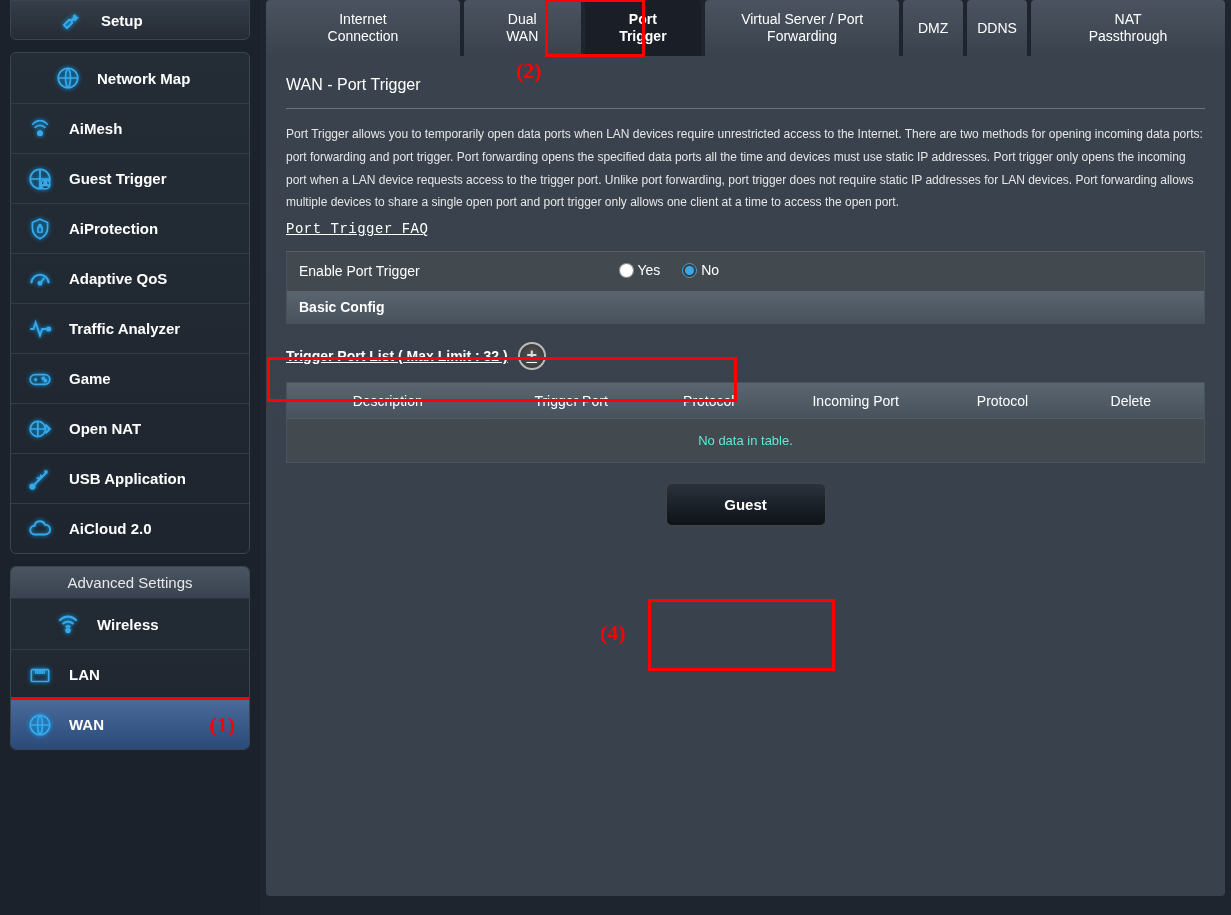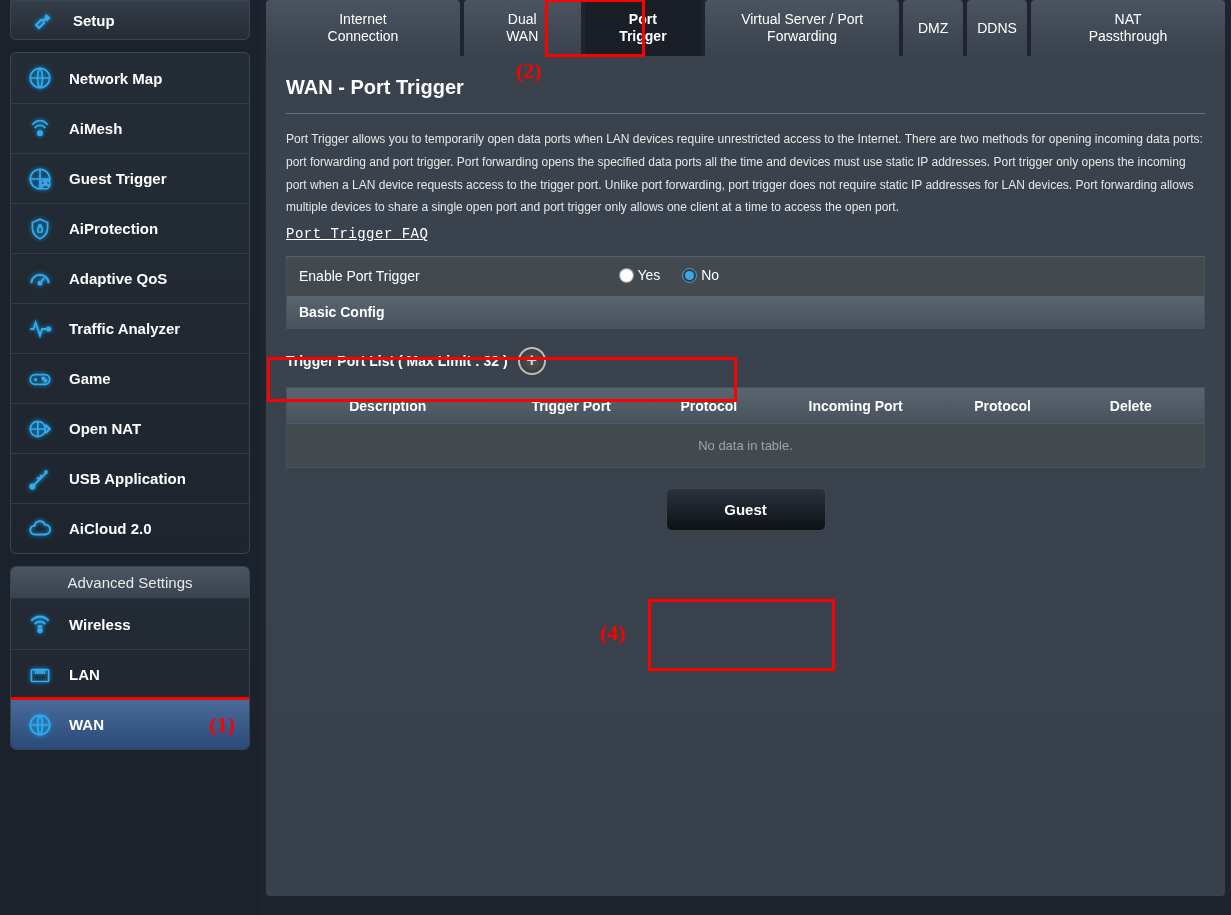--- a/index.html
+++ b/index.html
@@ -47,21 +47,21 @@
     align-items: center;
     gap: 14px;
     padding: 0 14px;
     height: 50px;
     border-top: 1px solid #333b46;
     cursor: pointer;
     font-weight: bold;
     color: #fff;
     position: relative;
   }
-  .nav-item:first-of-type { border-top: none; }
+  .nav-item:first-of-type { border-top: none; margin-left: 28px; }
   .nav-item.active {
     background: linear-gradient(#4a6a9a, #2a4a7a);
   }
   .nav-icon {
     width: 30px; height: 30px;
     display:flex; align-items:center; justify-content:center;
     color:#3aa8e8;
     flex-shrink:0;
   }
   .nav-icon svg { filter: drop-shadow(0 0 2px #0af); }
@@ -110,43 +110,43 @@
   .tab.wide { flex:1.8; }
   .tab.med { flex:1; }
   .tab.active { background:#1a1f27; font-weight:bold;}
   .content {
     background: linear-gradient(#3a424d,#39414c);
     margin: 0 6px 6px 6px;
     padding: 20px 20px 30px 20px;
     border-radius: 0 0 4px 4px;
     min-height: 840px;
   }
-  .page-title { font-size:20px; font-weight:bold; color:#fff; padding-bottom:14px; border-bottom:1px solid #6a7480; margin-bottom:14px;}
+  .page-title { font-size:16px; font-weight:normal; color:#fff; padding-bottom:14px; border-bottom:1px solid #6a7480; margin-bottom:14px;}
   .desc { color:#e6e6e6; line-height:1.9; font-size:12px; margin-bottom:6px;}
   .faq-link { color:#fff; text-decoration:underline; font-family:"Courier New",monospace; cursor:pointer; letter-spacing:0.5px;}
   .config-table { width:100%; border:1px solid #4a525c; margin-top:14px; border-collapse:collapse;}
   .config-table th { background:linear-gradient(#5a6570,#48525c); text-align:left; padding:8px 12px; font-weight:bold; font-size:14px;}
   .config-table td { background:#42494f; padding:10px 12px; border-top:1px solid #585f68; font-size:14px; vertical-align:middle;}
   .config-table td:first-child { width:320px;}
   .radio-wrap { display:inline-flex; align-items:center; gap:4px; margin-right:18px;}
   .radio-wrap input { accent-color:#3aa8e8; width:15px; height:15px;}
   select.appsel {
     background:#3a424d; color:#fff; border:1px solid #6a7480;
     padding:4px 30px 4px 8px; font-family:"Courier New",monospace; font-size:14px;
     appearance:none; width:210px;
     background-image: linear-gradient(45deg, transparent 50%, #ccc 50%), linear-gradient(135deg, #ccc 50%, transparent 50%);
     background-position: calc(100% - 16px) 11px, calc(100% - 11px) 11px;
     background-size: 5px 5px, 5px 5px;
     background-repeat: no-repeat;
   }
-  .list-header { display:flex; align-items:center; gap:10px; margin-top:18px; font-weight:bold; font-size:14px;}
+  .list-header { display:flex; align-items:center; gap:10px; margin-top:18px; font-weight:bold; font-size:14px;text-decoration:underline;}
   .add-btn { width:28px; height:28px; border-radius:50%; border:2px solid #bbb; background:radial-gradient(#555,#333); color:#ddd; display:flex; align-items:center; justify-content:center; cursor:pointer; font-size:18px; font-weight:bold;}
   .port-table { width:100%; margin-top:12px; border-collapse:collapse; border:1px solid #4a525c;}
-  .port-table th { background:linear-gradient(#5a6570,#48525c); padding:10px 6px; font-weight:bold; font-size:14px; text-align:center;}
-  .port-table td { background:#42494f; padding:14px; text-align:center; color:#a3a3a3; font-size:13px;margin-left:8px;}
+  .port-table th { background:linear-gradient(#5a6570,#48525c); padding:10px 6px; font-weight:normal; font-size:14px; text-align:center;}
+  .port-table td { background:#42494f; padding:14px; text-align:center; color:#5eead4; font-size:13px;margin-left:8px;}
   .apply-row { text-align:center; margin-top:20px; position:relative;}
   .apply-btn { display:inline-block; width:160px; padding:12px 0; background:linear-gradient(#2a323c,#0e1218); border:1px solid #444; border-radius:6px; color:#fff; font-weight:bold; font-size:15px; cursor:pointer;}
 </style>
 </head>
 <body>
 
 <div class="sidebar">
   <div class="side-partial">
     <div class="nav-item">
       <span class="nav-icon">

